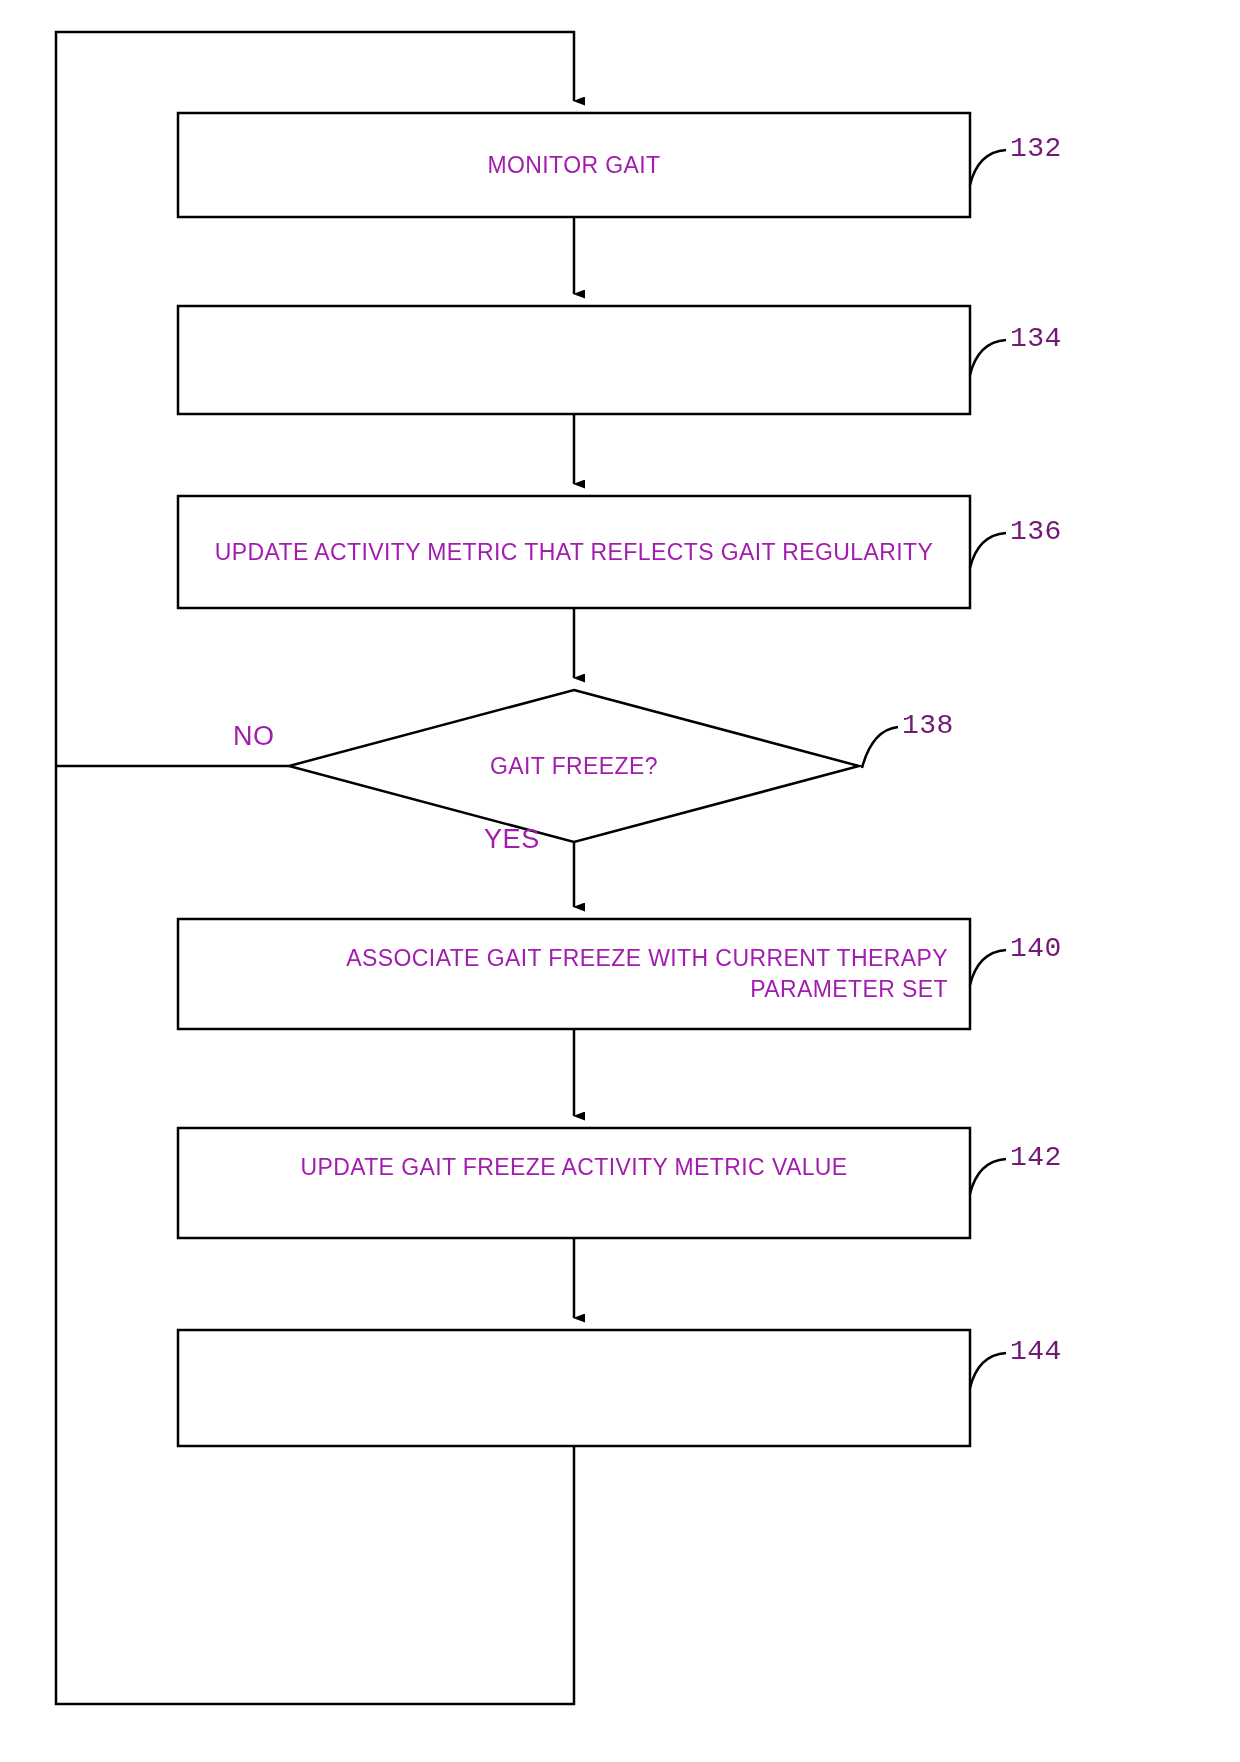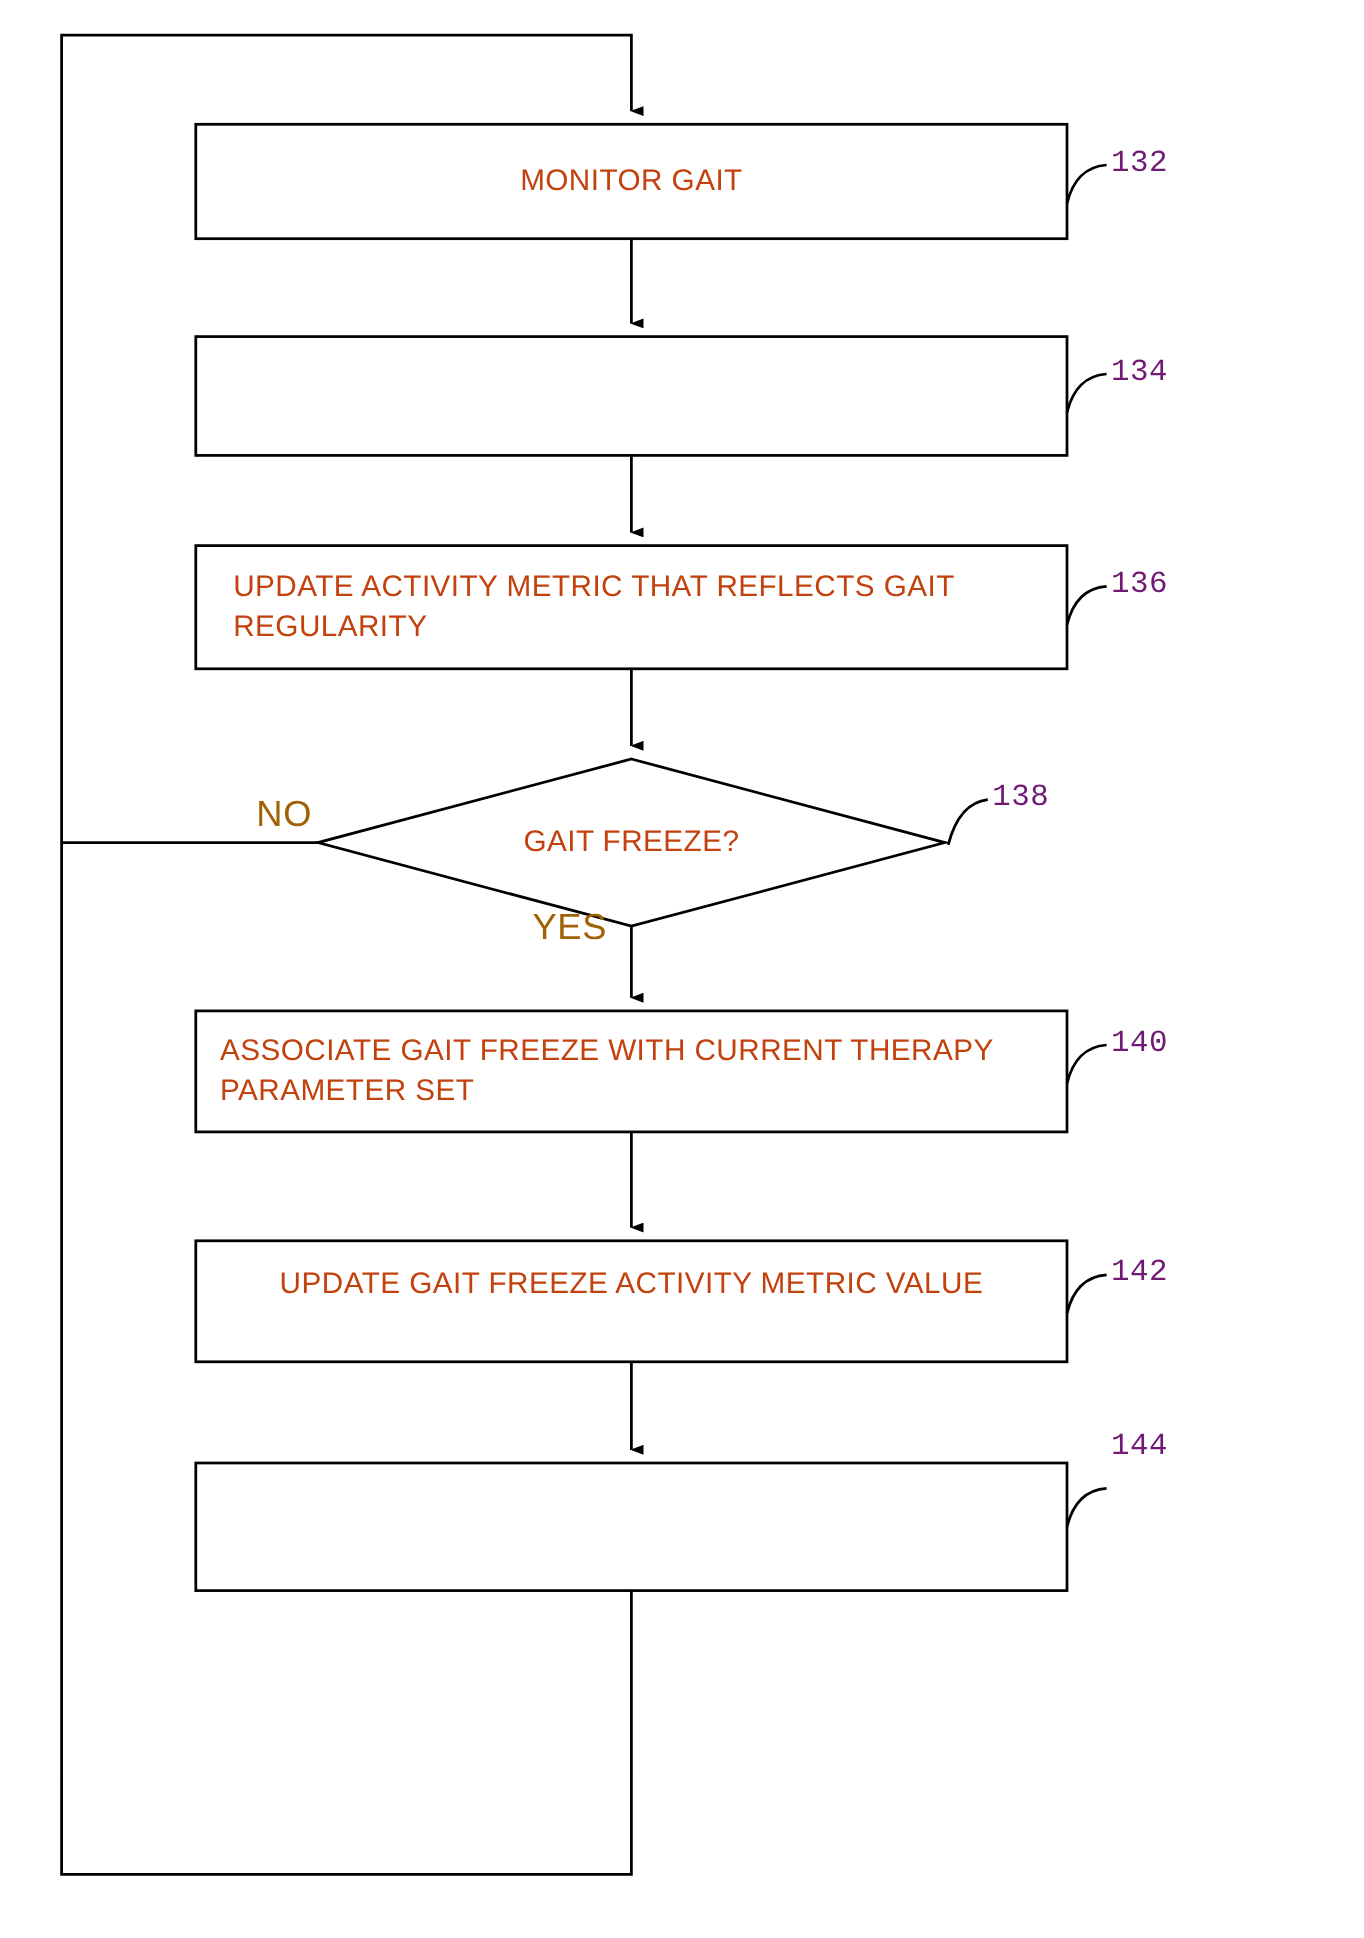--- a/index.html
+++ b/index.html
@@ -23,42 +23,42 @@
     left: 0;
     top: 0;
     width: 1240px;
     height: 1762px;
   }
   .node-text {
     position: absolute;
     display: flex;
     align-items: center;
     justify-content: center;
-    text-align: left;
-    color: #c2410c;
+    text-align: right;
+    color: #a21caf;
     font-family: "Liberation Sans", sans-serif;
-    font-size: 27px;
+    font-size: 23px;
     font-weight: 400;
     letter-spacing: 0.4px;
     line-height: 1.33;
     pointer-events: none;
   }
   .ref-label {
     position: absolute;
     color: #701a75;
     font-family: Liberation Mono, monospace;
     font-size: 28px;
     letter-spacing: 0.5px;
     white-space: nowrap;
   }
   .branch-label {
     position: absolute;
-    color: #a16207;
+    color: #a21caf;
     font-family: "Liberation Sans", sans-serif;
-    font-size: 33px;
+    font-size: 27px;
     letter-spacing: 0.6px;
     white-space: nowrap;
   }
 </style>
 </head>
 <body>
 
 <div id="figure-root">
 
   <svg id="flow-svg" viewBox="0 0 1240 1762">
@@ -131,19 +131,19 @@
   <div class="ref-label" style="left:1010px; top:323px;">134</div>
 
   <div class="ref-label" style="left:1010px; top:516px;">136</div>
 
   <div class="ref-label" style="left:902px; top:710px;">138</div>
 
   <div class="ref-label" style="left:1010px; top:933px;">140</div>
 
   <div class="ref-label" style="left:1010px; top:1142px;">142</div>
 
-  <div class="ref-label" style="left:1010px; top:1300px;">144</div>
+  <div class="ref-label" style="left:1010px; top:1336px;">144</div>
 
   <div class="branch-label" style="left:233px; top:721px;">NO</div>
 
   <div class="branch-label" style="left:484px; top:824px;">YES</div>
 
 </div>
 
 </body></html>

